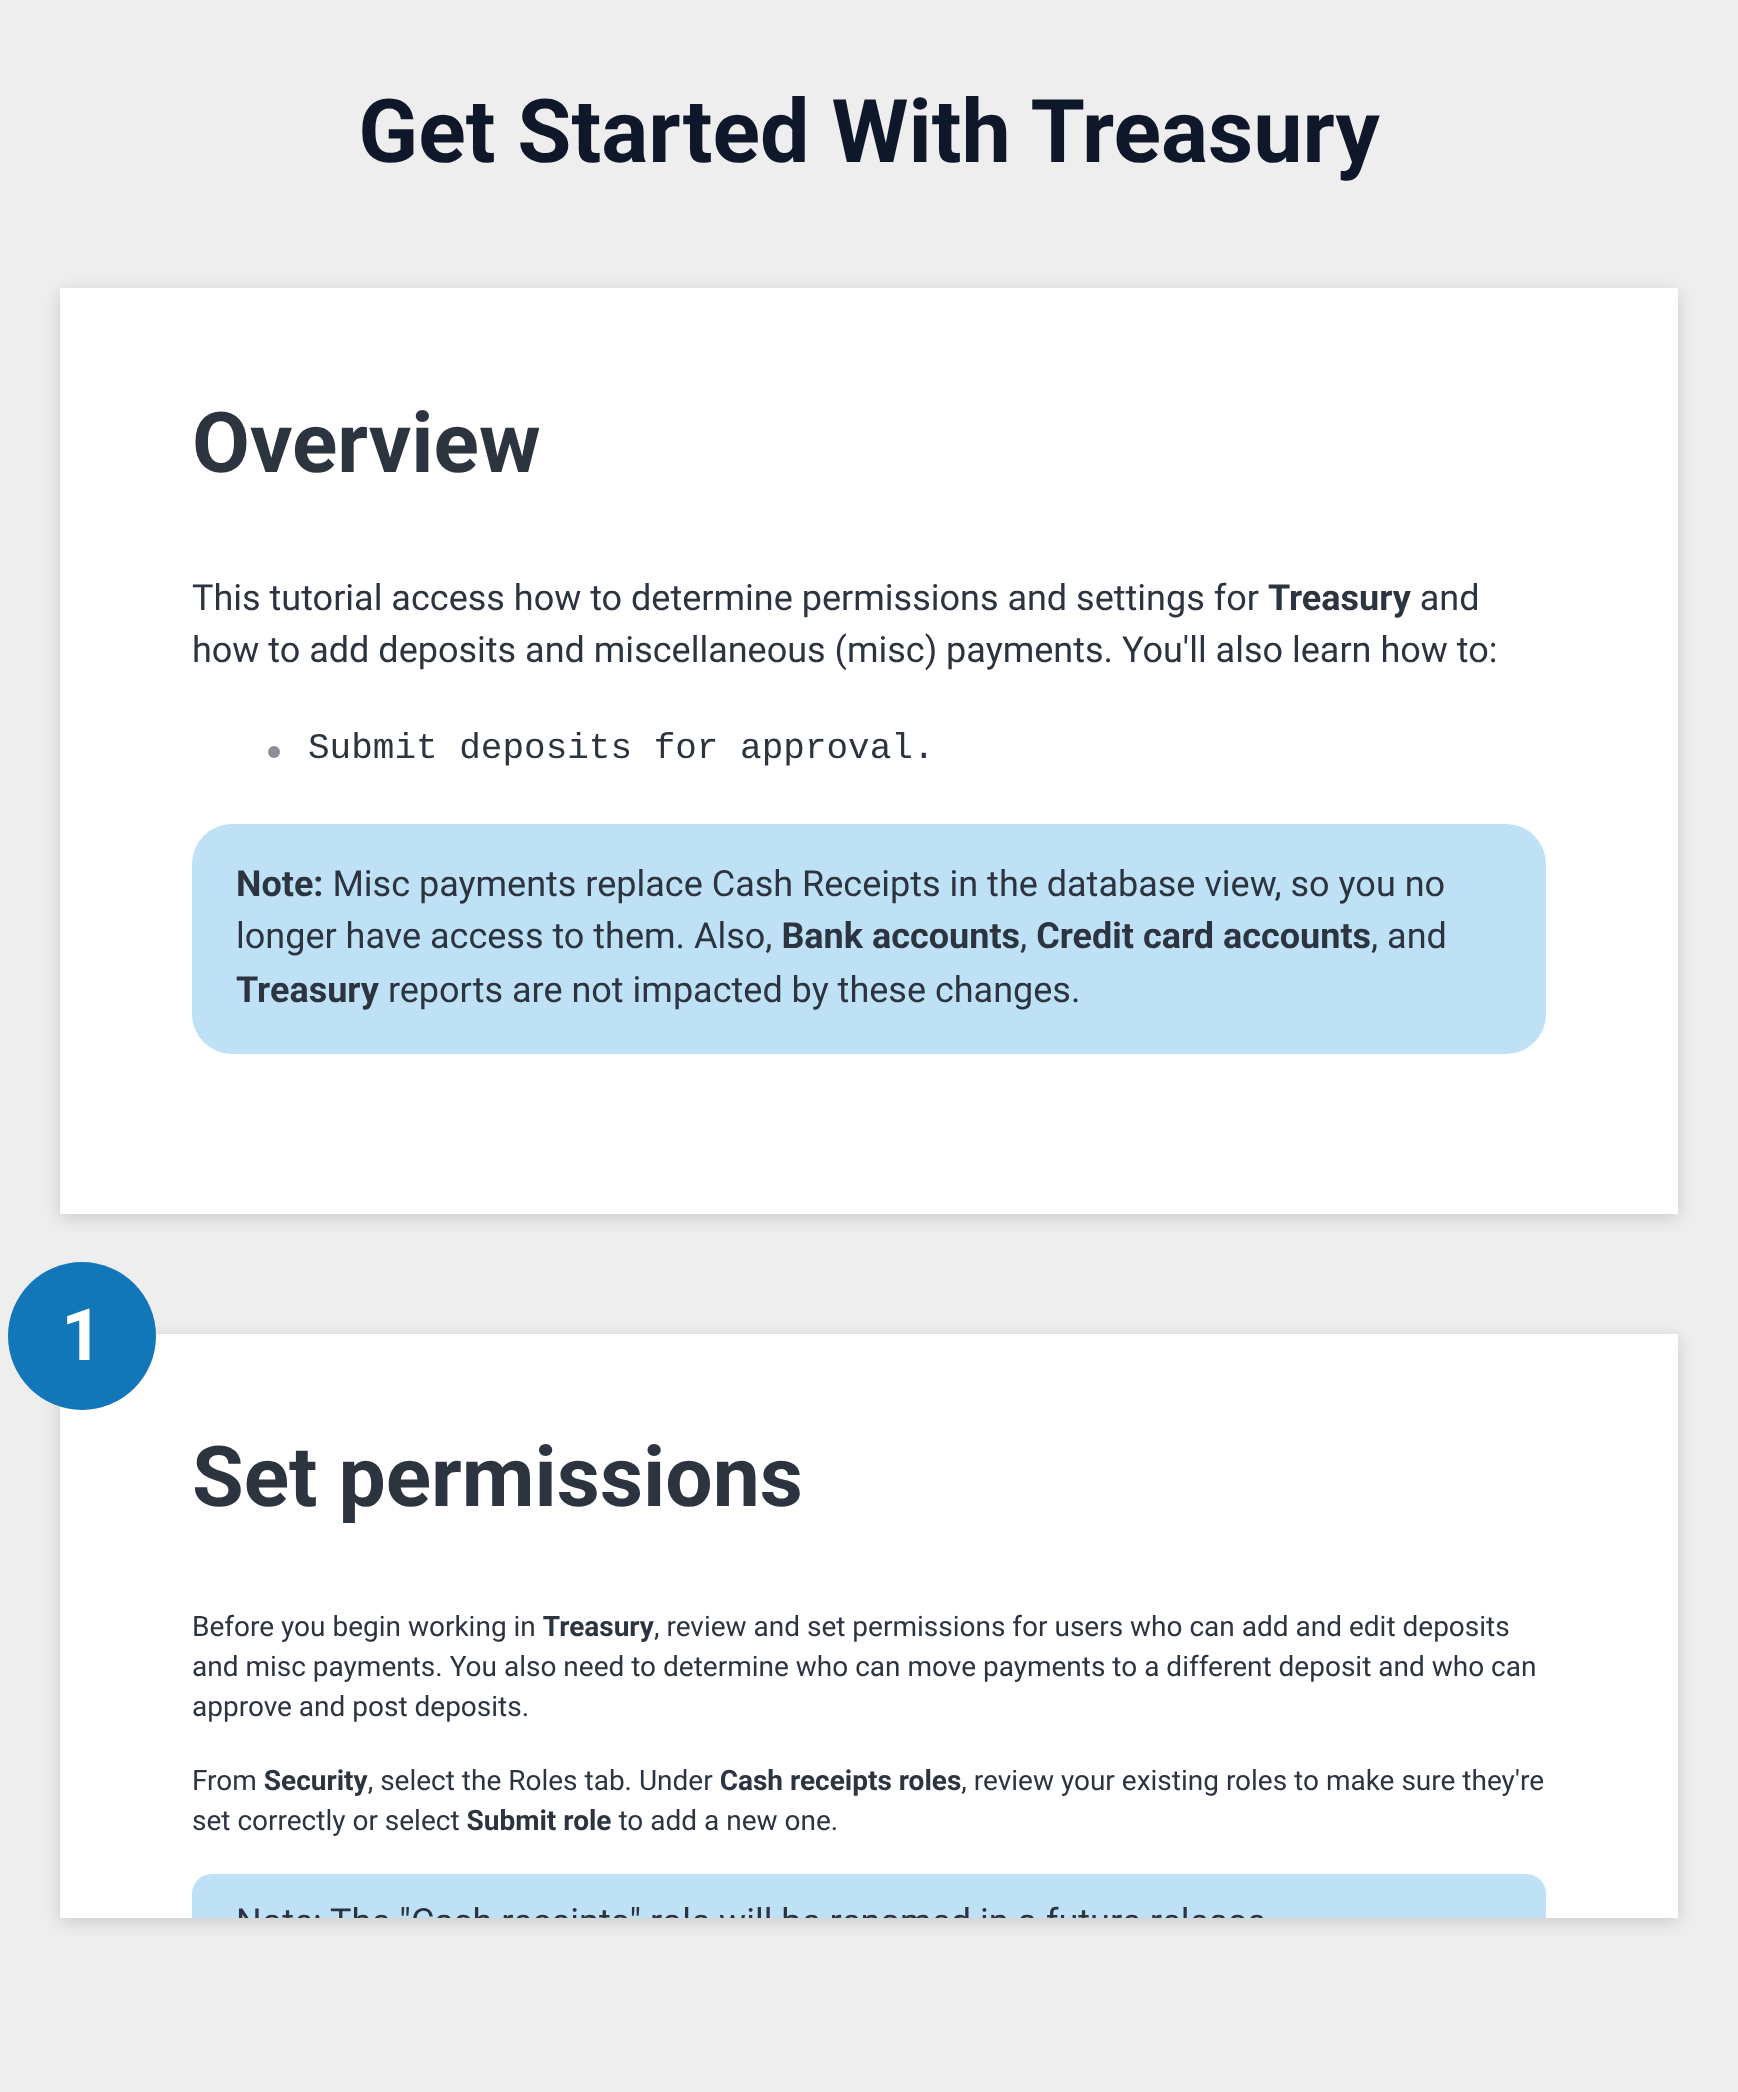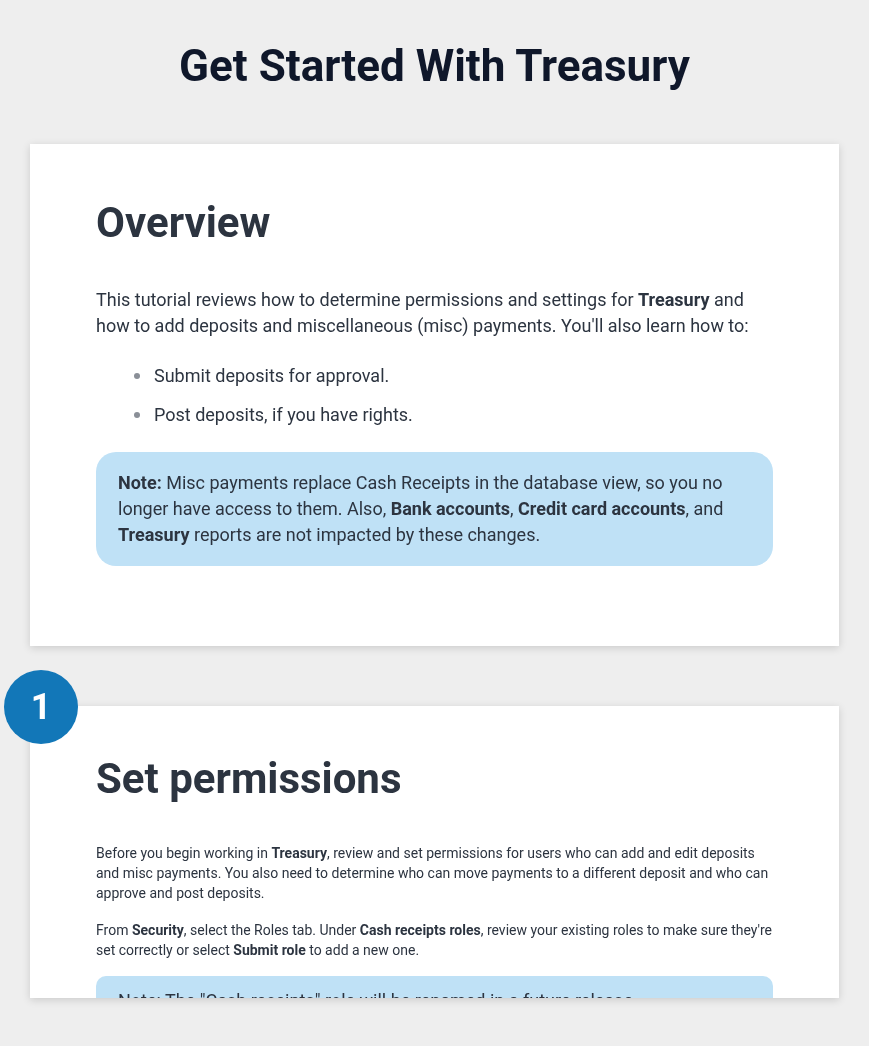--- a/index.html
+++ b/index.html
@@ -41,20 +41,21 @@
       line-height: 1.45;
       color: #2c3440;
       font-weight: 400;
     }
     .intro .bold {
       font-weight: 700;
     }
     ul.bullets {
       list-style: none;
       margin: 24px 0 24px 38px;
+      font-family: Liberation Mono, monospace;
     }
     ul.bullets li {
       font-size: 18px;
       line-height: 1.4;
       margin-bottom: 14px;
       position: relative;
       padding-left: 20px;
       color: #2c3440;
     }
     ul.bullets li::before {
@@ -126,25 +127,24 @@
     }
   </style>
 </head>
 <body>
 
 <h1 class="page-title">Get Started With Treasury</h1>
 
 <div class="card">
   <h2 class="section-heading">Overview</h2>
   <p class="intro">
-    <span>This tutorial reviews how to determine permissions and settings for </span><span class="bold">Treasury</span><span> and how to add deposits and miscellaneous (misc) payments. You'll also learn how to:</span>
+    <span>This tutorial access how to determine permissions and settings for </span><span class="bold">Treasury</span><span> and how to add deposits and miscellaneous (misc) payments. You'll also learn how to:</span>
   </p>
   <ul class="bullets">
     <li>Submit deposits for approval.</li>
-    <li>Post deposits, if you have rights.</li>
   </ul>
   <div class="note-box">
     <span class="label">Note:</span><span> Misc payments replace Cash Receipts in the database view, so you no longer have access to them. Also, </span><span class="bold">Bank accounts</span><span>, </span><span class="bold">Credit card accounts</span><span>, and </span><span class="bold">Treasury</span><span> reports are not impacted by these changes.</span>
   </div>
 </div>
 
 <div class="step-card">
   <div class="step-badge">1</div>
   <h2 class="section-heading">Set permissions</h2>
   <p class="para">

